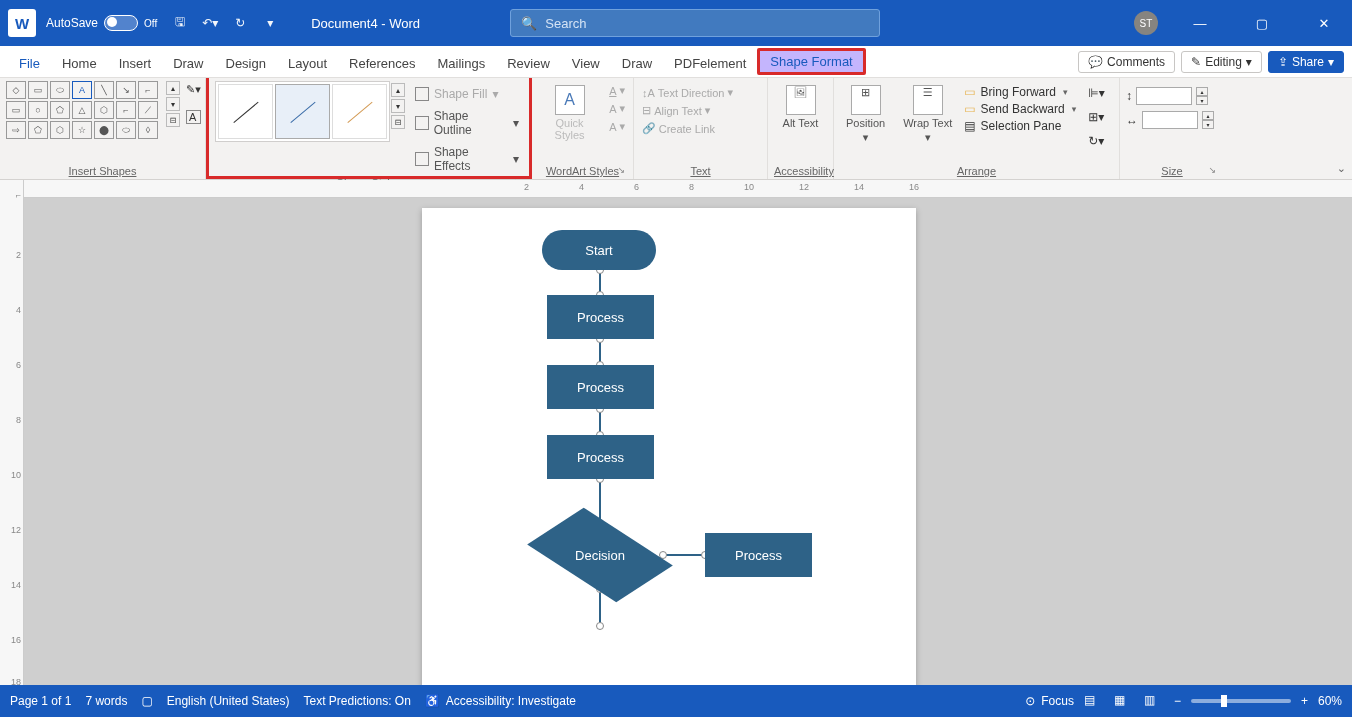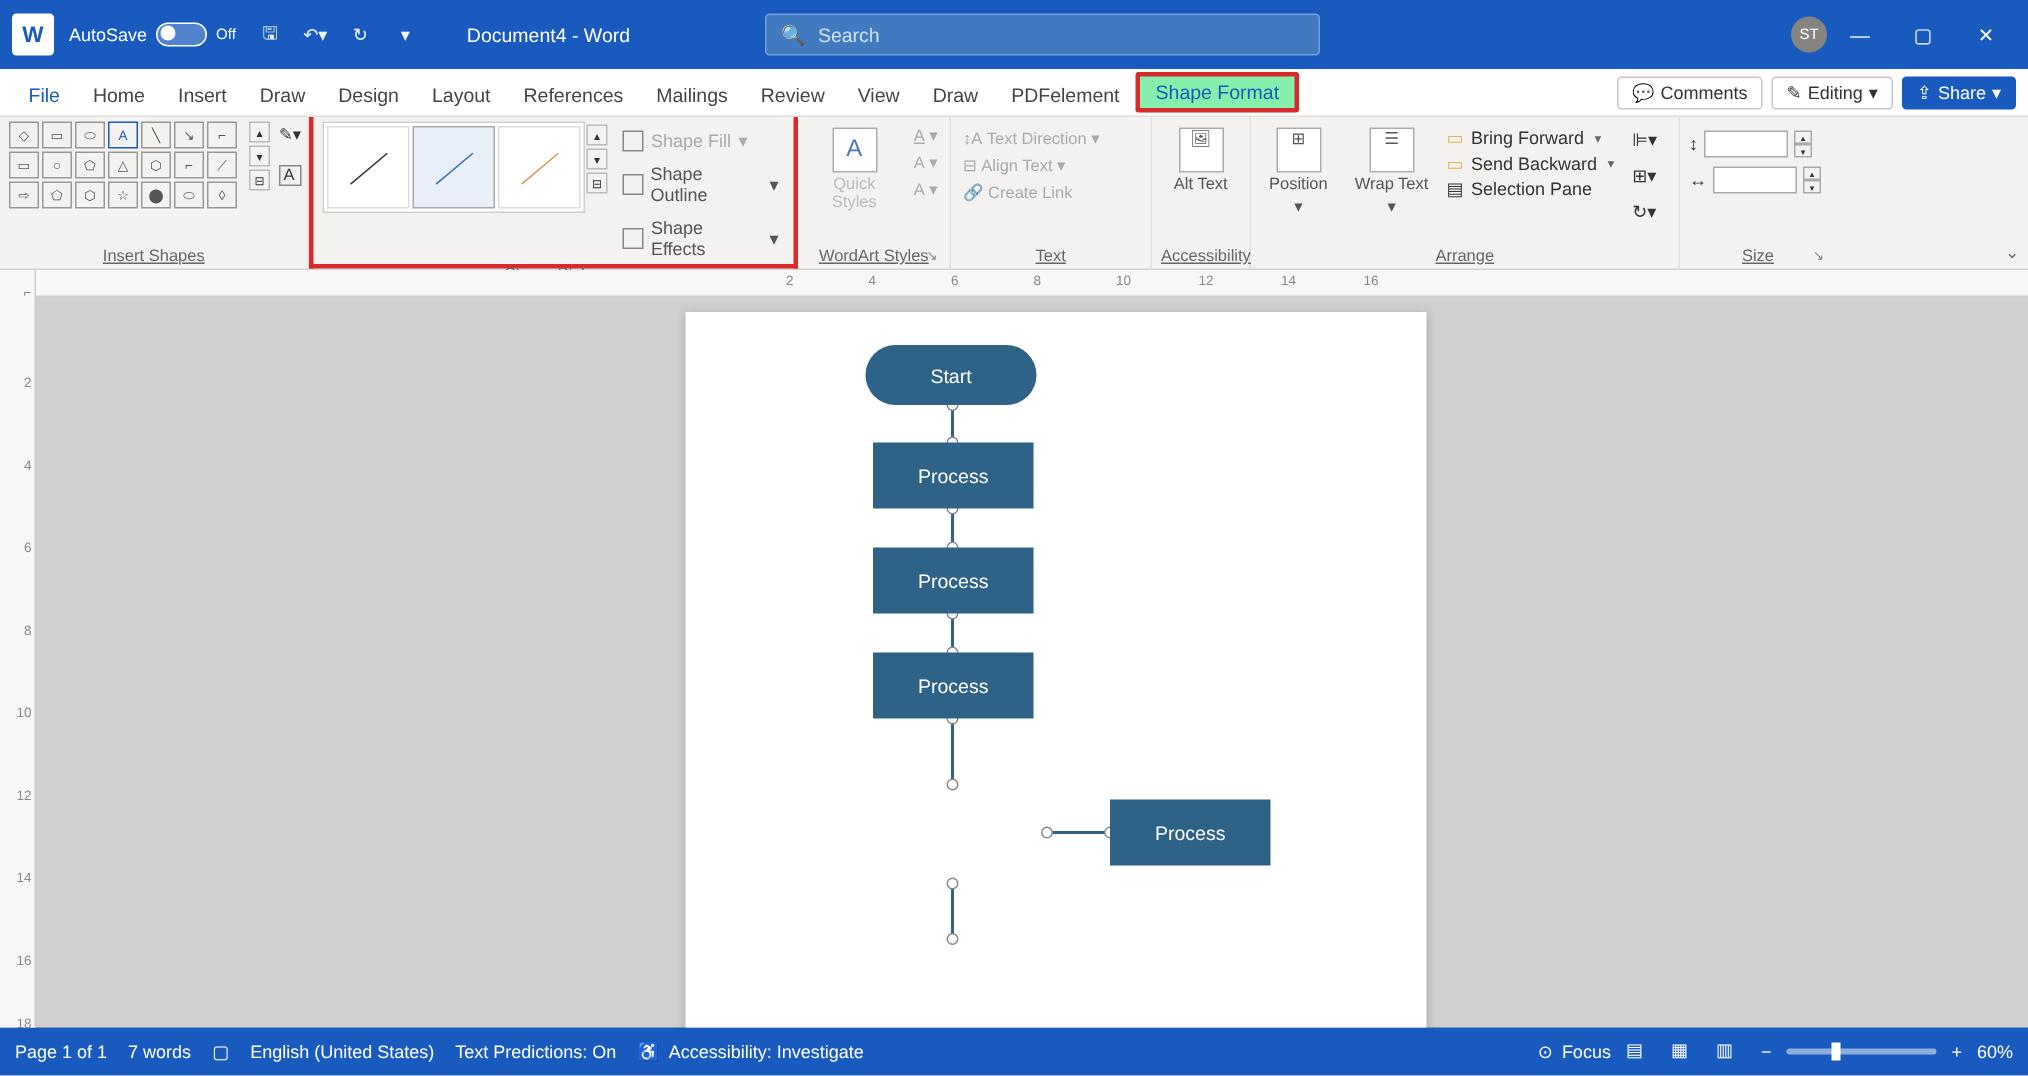--- a/index.html
+++ b/index.html
@@ -9,28 +9,28 @@
 .titlebar .wicon { width: 28px; height: 28px; background: #fff; border-radius: 3px; display: flex; align-items: center; justify-content: center; color: #185abd; font-weight: 700; font-size: 15px; margin-right: 10px; }
 .autosave { display: flex; align-items: center; gap: 6px; margin-right: 12px; font-size: 12px; }
 .toggle { width: 34px; height: 16px; background: rgba(255,255,255,0.25); border: 1px solid #fff; border-radius: 10px; position: relative; }
 .toggle::after { content: ""; position: absolute; width: 10px; height: 10px; background: #fff; border-radius: 50%; left: 2px; top: 1px; }
 .toggle-lbl { font-size: 10px; }
 .qat { display: flex; align-items: center; gap: 8px; margin-right: 30px; }
 .qat-btn { width: 22px; height: 22px; display: flex; align-items: center; justify-content: center; color: #fff; opacity: .95; }
 .doc-title { font-size: 13px; margin-right: 30px; }
 .search { flex: 0 0 370px; background: #417abf; border: 1px solid #6fa1dd; border-radius: 3px; height: 28px; margin-left: 60px; display: flex; align-items: center; padding: 0 10px; color: #d4e3f5; gap: 8px; }
 .search span { font-size: 13px; }
-.title-right { margin-left: auto; display: flex; align-items: center; gap: 2px; }
+.title-right { margin-left: auto; display: flex; align-items: center; gap: 22px; }
 .avatar { width: 24px; height: 24px; border-radius: 50%; background: #868480; display: flex; align-items: center; justify-content: center; font-size: 10px; color: #fff; }
 .winbtn { width: 40px; height: 30px; display: flex; align-items: center; justify-content: center; color: #fff; font-size: 13px; }
 
 .tabs { height: 32px; background: #fff; display: flex; align-items: flex-end; padding: 0 8px; border-bottom: 1px solid #e1dfdd; }
 .tab { padding: 6px 11px; font-size: 13px; color: #444; cursor: pointer; }
 .tab.file { color: #185abd; }
-.tab.active { color: #185abd; border-bottom: 2px solid #185abd; background: #86efac; }
+.tab.active { color: #185abd; border-bottom: 2px solid #185abd; background: #c4b5fd; }
 .tab.shapefmt { border: 3px solid #d82a2a; border-radius: 2px; padding: 3px 10px; margin: 2px 0; }
 .tab-right { margin-left: auto; display: flex; align-items: center; gap: 6px; padding-bottom: 4px; }
 .tabbtn { border: 1px solid #c8c6c4; background: #fff; padding: 3px 9px; font-size: 12px; border-radius: 3px; display: flex; align-items: center; gap: 4px; }
 .tabbtn.share { background: #185abd; color: #fff; border-color: #185abd; }
 
 .ribbon { height: 102px; background: #f3f2f1; display: flex; border-bottom: 1px solid #d4d2d0; position: relative; }
 .group { border-right: 1px solid #e1dfdd; display: flex; flex-direction: column; padding: 3px 6px 0; }
 .group-body { flex: 1; display: flex; align-items: flex-start; gap: 6px; }
 .group-label { text-align: center; font-size: 11px; color: #666; padding: 2px 0; position: relative; text-decoration: underline; }
 .group-label .dialog { position: absolute; right: 2px; top: 2px; font-size: 9px; color: #888; }
@@ -72,21 +72,21 @@
 .spin div { height: 9px; border: 1px solid #aaa; font-size: 6px; display: flex; align-items: center; justify-content: center; }
 
 .collapse { position: absolute; right: 6px; bottom: 4px; font-size: 11px; color: #666; }
 
 .workspace { height: 505px; display: flex; background: #cfcfcf; }
 .vruler { width: 24px; background: #f7f7f7; border-right: 1px solid #ccc; position: relative; font-size: 9px; color: #888; }
 .vruler .tick { position: absolute; right: 2px; width: 18px; text-align: right; }
 .canvas-wrap { flex: 1; position: relative; overflow: hidden; }
 .hruler { height: 18px; background: #f7f7f7; border-bottom: 1px solid #ccc; position: relative; font-size: 9px; color: #888; }
 .hruler .htick { position: absolute; top: 2px; }
-.page { position: absolute; left: 433px; top: 28px; width: 494px; height: 480px; background: #fff; box-shadow: 0 2px 6px rgba(0,0,0,.25); }
+.page { position: absolute; left: 398px; top: 28px; width: 494px; height: 480px; background: #fff; box-shadow: 0 2px 6px rgba(0,0,0,.25); }
 
 .fc-shape { position: absolute; background: #2e6287; color: #fff; display: flex; align-items: center; justify-content: center; font-size: 13px; }
 .fc-start { left: 120px; top: 22px; width: 114px; height: 40px; border-radius: 20px; }
 .fc-p1 { left: 125px; top: 87px; width: 107px; height: 44px; }
 .fc-p2 { left: 125px; top: 157px; width: 107px; height: 44px; }
 .fc-p3 { left: 125px; top: 227px; width: 107px; height: 44px; }
 .fc-decision { left: 115px; top: 307px; width: 126px; height: 80px; background: transparent; }
 .fc-decision .diamond { width: 100%; height: 100%; background: #2e6287; transform: scaleY(0.65) rotate(45deg); }
 .fc-decision .dlabel { position: absolute; top: 0; left: 0; width: 100%; height: 100%; display: flex; align-items: center; justify-content: center; }
 .fc-p4 { left: 283px; top: 325px; width: 107px; height: 44px; }
@@ -402,20 +402,26 @@
         </div>
       <div class="fc-shape fc-p1">
           <span>Process</span>
         </div>
       <div class="fc-shape fc-p2">
           <span>Process</span>
         </div>
       <div class="fc-shape fc-p3">
           <span>Process</span>
         </div>
+      <div class="fc-shape fc-decision">
+        <div class="diamond"></div>
+        <div class="dlabel">
+            <span style="color:#fff">Decision</span>
+          </div>
+      </div>
       <div class="fc-shape fc-p4">
           <span>Process</span>
         </div>
     </div>
   </div>
 </div>
 
 <div class="statusbar">
   <div class="sb-group">Page 1 of 1</div>
   <div class="sb-group">7 words</div>

